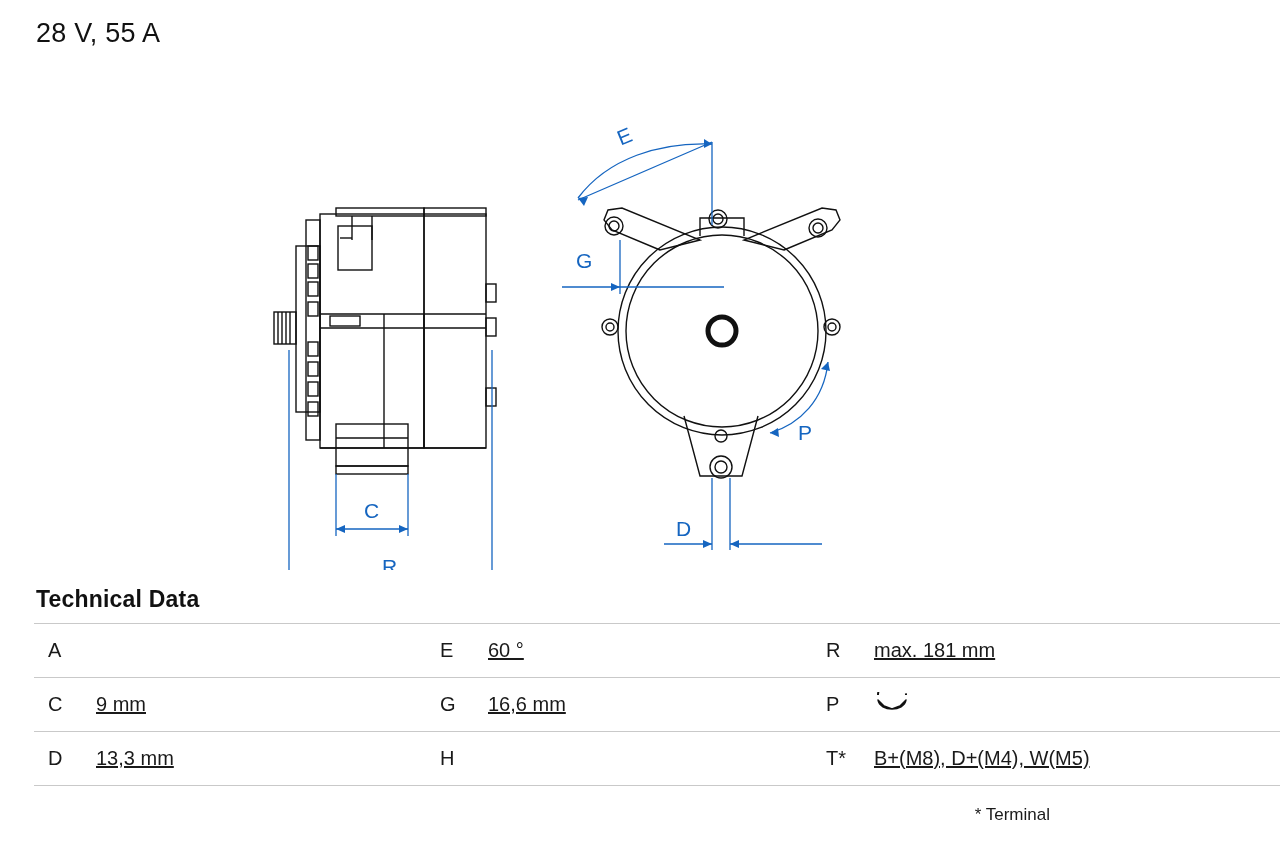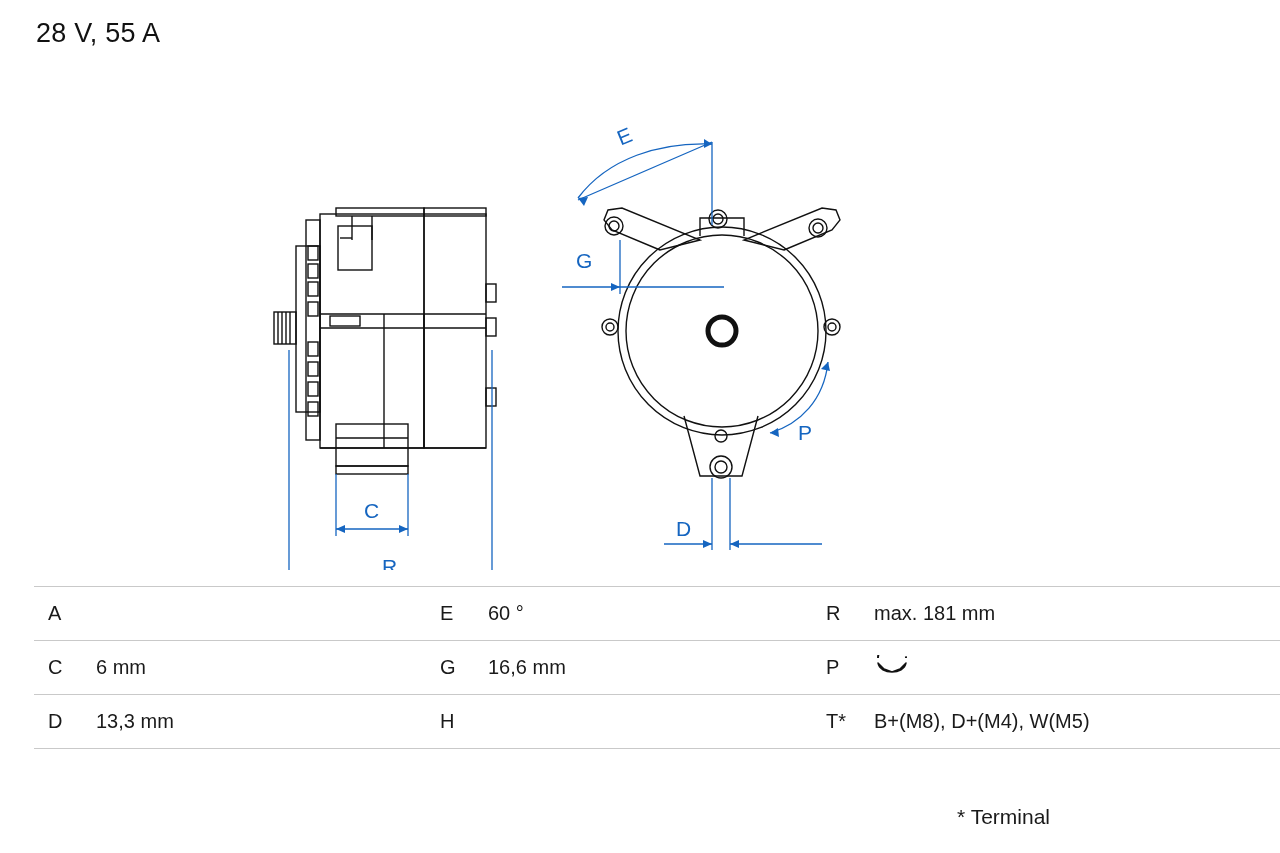--- a/index.html
+++ b/index.html
@@ -66,32 +66,33 @@
     padding: 0 0 0 14px;
     vertical-align: middle;
     background: #ffffff;
   }
   td.key {
     width: 34px;
     background: #ffffff;
   }
   td.val {
     background: #e2e2e2;
+    text-decoration: underline;
   }
   .col-a-key { width: 46px; }
   .col-a-val { width: 330px; }
   .col-b-key { width: 44px; }
   .col-b-val { width: 324px; }
   .col-c-key { width: 48px; }
   .col-c-val { width: 420px; }
   .footnote {
     position: absolute;
     right: 278px;
     top: 805px;
-    font-size: 21px;
+    font-size: 17px;
     color: #1a1a1a;
   }
   svg { display: block; }
   .bluetxt { fill: #1565c0; font-family: "Liberation Sans", sans-serif; font-size: 21px; }
 </style>
 </head>
 <body>
 
 <div class="page">
 
@@ -218,33 +219,34 @@
         <path d="M730,494 l9,-4 l0,8 z" fill="#1565c0" stroke="none"></path>
       </g>
       <text class="bluetxt" x="620" y="92" transform="rotate(-22 630 92)">E</text>
       <text class="bluetxt" x="576" y="218">G</text>
       <text class="bluetxt" x="798" y="390">P</text>
       <text class="bluetxt" x="676" y="486">D</text>
     </svg>
   </div>
 
   <div class="tech-section">
+    <div class="tech-title">Technical Data</div>
     <table class="tech">
       <tbody>
         <tr>
           <td class="key col-a-key">A</td>
           <td class="val col-a-val"></td>
           <td class="key col-b-key">E</td>
           <td class="val col-b-val">60 °</td>
           <td class="key col-c-key">R</td>
           <td class="val col-c-val">max. 181 mm</td>
         </tr>
         <tr>
           <td class="key col-a-key">C</td>
-          <td class="val col-a-val">6 mm</td>
+          <td class="val col-a-val">9 mm</td>
           <td class="key col-b-key">G</td>
           <td class="val col-b-val">16,6 mm</td>
           <td class="key col-c-key">P</td>
           <td class="val col-c-val">
             <svg width="36" height="26" viewBox="0 0 36 26">
               <path d="M4,3 A14,14 0 0 1 32,3" fill="none" stroke="#111" stroke-width="2" stroke-dasharray="4,3"></path>
               <path d="M4,8 C6,20 30,20 32,8 L26,14 L18,17 L10,14 Z" fill="#111" stroke="#111" stroke-width="1.5" stroke-linejoin="round"></path>
             </svg>
           </td>
         </tr>

